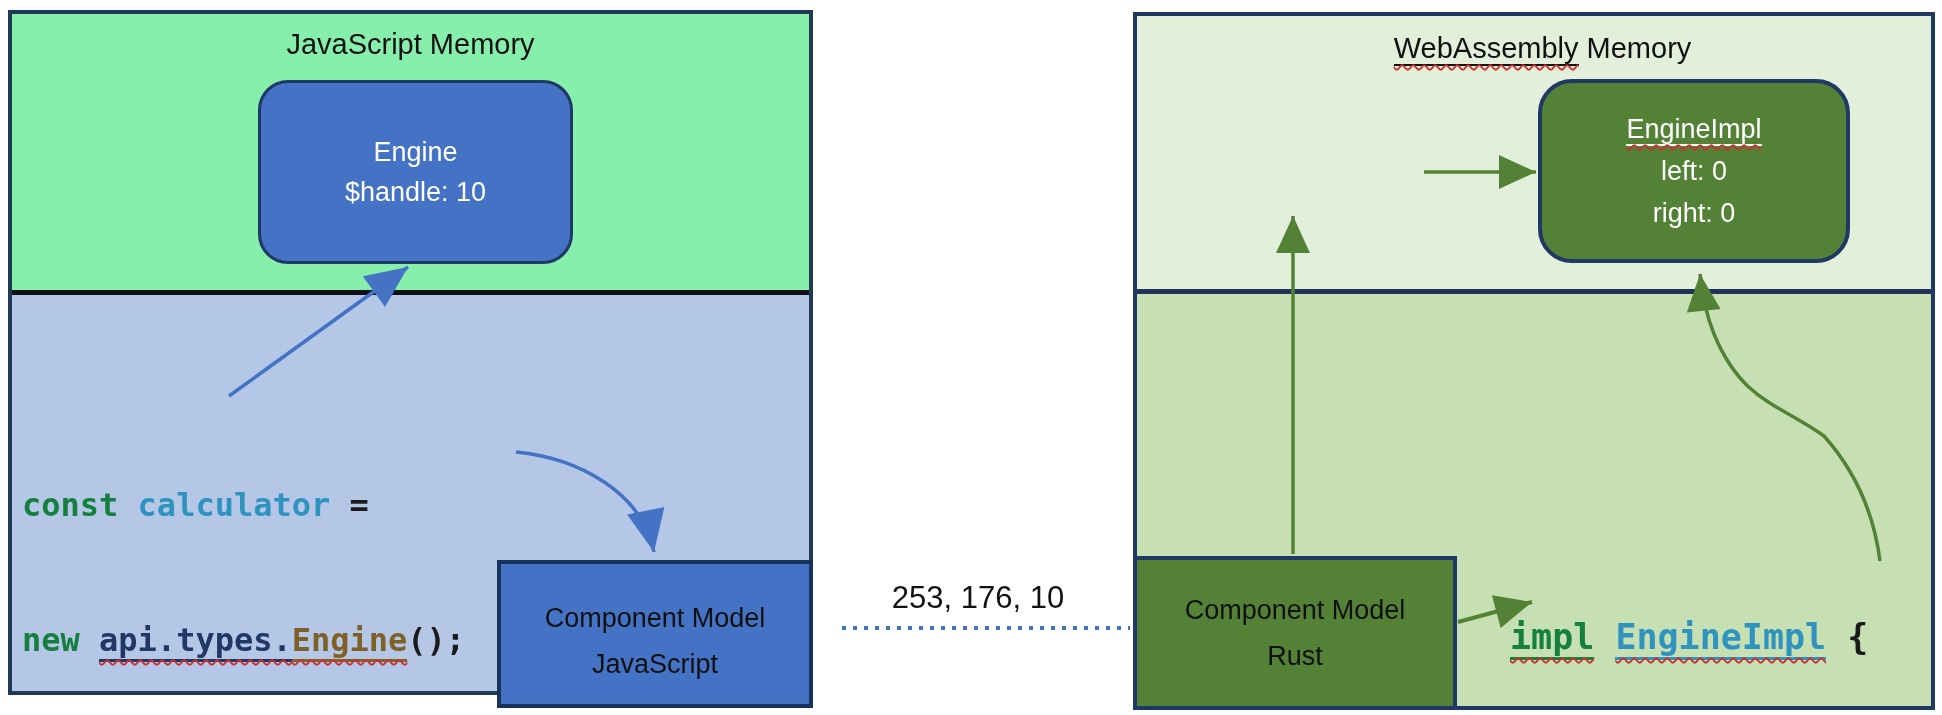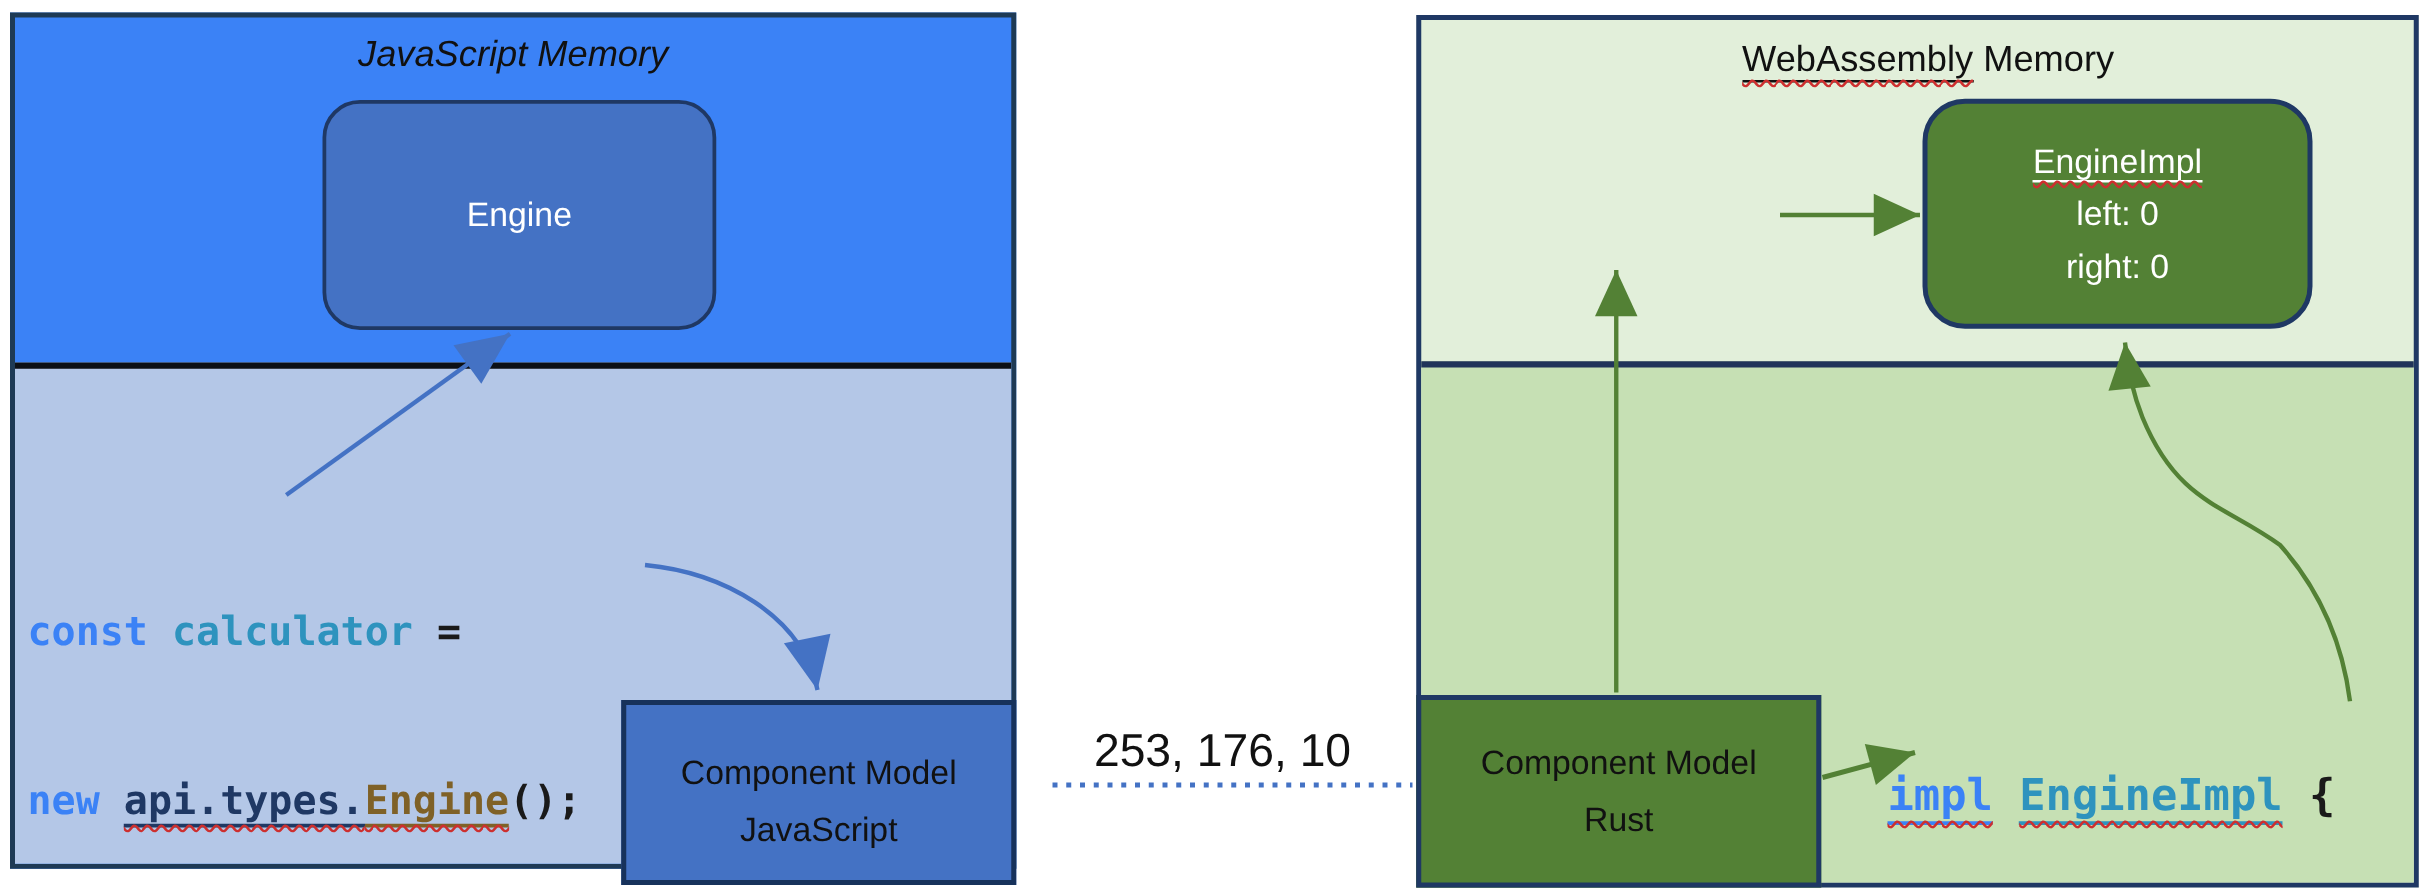--- a/index.html
+++ b/index.html
@@ -1,77 +1,78 @@
 <!DOCTYPE html>
 <html><head>
 <meta charset="utf-8">
 <style>
   html,body{margin:0;padding:0;background:#ffffff;}
   #canvas{
     position:relative;width:1942px;height:715px;background:#ffffff;overflow:hidden;
     font-family:"Liberation Sans",sans-serif;
   }
   .panel{position:absolute;box-sizing:border-box;}
-  .panel-left{left:8px;top:10px;width:805px;height:685px;border:4px solid #1e3a55;background:#3b82f6;font-style:italic;}
+  .panel-left{left:8px;top:10px;width:805px;height:685px;border:4px solid #1e3a55;background:#86efac;}
   .panel-left .section-bottom{position:absolute;left:0;right:0;top:276px;bottom:0;background:#b4c7e7;border-top:5px solid #0c1016;}
   .panel-right{left:1133px;top:12px;width:802px;height:698px;border:4px solid #1f3864;background:#e2efda;}
   .panel-right .section-bottom{position:absolute;left:0;right:0;top:273px;bottom:0;background:#c6e0b4;border-top:5px solid #20345a;}
   .panel-title{position:absolute;left:0;right:0;text-align:center;font-size:29px;color:#111111;white-space:nowrap;}
   .panel-left .panel-title{top:14px;}
   .panel-right .panel-title{top:16px;padding-left:17px;}
 
   .box{position:absolute;box-sizing:border-box;display:flex;flex-direction:column;justify-content:center;align-items:center;text-align:center;white-space:nowrap;}
   .blue-fill{background:#4472c4;}
   .green-fill{background:#538135;}
   .engine-box{left:258px;top:80px;width:315px;height:184px;border:3px solid #1f3864;border-radius:30px;color:#ffffff;font-size:27px;line-height:40px;}
   .ts-box{left:497px;top:560px;width:316px;height:148px;border:4px solid #17325b;color:#111111;font-size:27px;line-height:46px;padding-top:14px;}
   .handle-box{left:1171px;top:131px;width:251px;height:82px;border:3px solid #1f3864;border-radius:16px;color:#ffffff;font-size:27px;}
   .engineimpl-box{left:1538px;top:79px;width:312px;height:184px;border:4px solid #1f3864;border-radius:34px;color:#ffffff;font-size:27px;line-height:42px;}
   .rust-box{left:1133px;top:556px;width:324px;height:154px;border:4px solid #1f3864;color:#111111;font-size:27px;line-height:46px;}
 
   .code{position:absolute;font-family:"DejaVu Sans Mono","Liberation Mono",monospace;font-weight:bold;white-space:pre;color:#1a1a1a;}
   .js-code{left:22px;top:393px;font-size:32px;line-height:45px;}
   .rust-code{left:1510px;top:530px;font-size:35px;line-height:43px;}
   .tk{white-space:pre;}
-  .tk.kw,.tk.kwD{color:#3b82f6;}
+  .tk.kw,.tk.kwD{color:#15803d;}
   .tk.type,.tk.typeD{color:#2e93be;}
   .tk.ns{color:#1f3864;margin-top:24px;}
   .tk.fname,.tk.fnameD{color:#7f6127;}
   .tk.plain{color:#1a1a1a;}
   .ul,.tk.kwD,.tk.typeD,.tk.ns,.tk.fnameD{border-bottom:3px solid currentColor;}
   .wv,.tk.kwD,.tk.typeD,.tk.ns,.tk.fnameD{
     text-decoration-line:underline;text-decoration-style:wavy;text-decoration-color:#cd2f2f;
     text-decoration-thickness:2px;text-underline-offset:8px;
   }
   .title-underline{border-bottom:2.5px solid #111111;text-decoration-line:underline;text-decoration-style:wavy;
     text-decoration-color:#cd2f2f;text-decoration-thickness:2px;text-underline-offset:6px;}
   .white-underline{border-bottom:2.5px solid #ffffff;text-decoration-line:underline;text-decoration-style:wavy;
     text-decoration-color:#cd2f2f;text-decoration-thickness:2px;text-underline-offset:6px;}
 
-  .transfer-label{position:absolute;left:848px;top:580px;width:260px;text-align:center;font-size:37px;color:#111111;white-space:nowrap;}
+  .transfer-label{position:absolute;left:848px;top:580px;width:260px;text-align:center;font-size:31px;color:#111111;white-space:nowrap;}
 
   #arrow-layer{position:absolute;left:0;top:0;width:1942px;height:715px;pointer-events:none;}
 </style>
 </head>
 <body>
 
 <div id="canvas">
 
   <div class="panel panel-left">
     <div class="section-bottom"></div>
     <div class="panel-title">JavaScript Memory</div>
   </div>
 
   <div class="panel panel-right">
     <div class="section-bottom"></div>
     <div class="panel-title"><span class="title-underline">WebAssembly</span><span> Memory</span></div>
   </div>
 
   <div class="box blue-fill engine-box">
     <div>Engine</div>
+    <div>$handle: 10</div>
   </div>
 
   <div class="code js-code">
     <div><span class="tk kw">const </span><span class="tk type">calculator</span><span class="tk plain"> =</span></div>
     <div><span class="tk kw">new </span><span class="tk ns">api.types.</span><span class="tk fnameD">Engine</span><span class="tk plain">();</span></div>
   </div>
 
   <div class="box blue-fill ts-box">
     <div>Component Model</div>
     <div>JavaScript</div>

